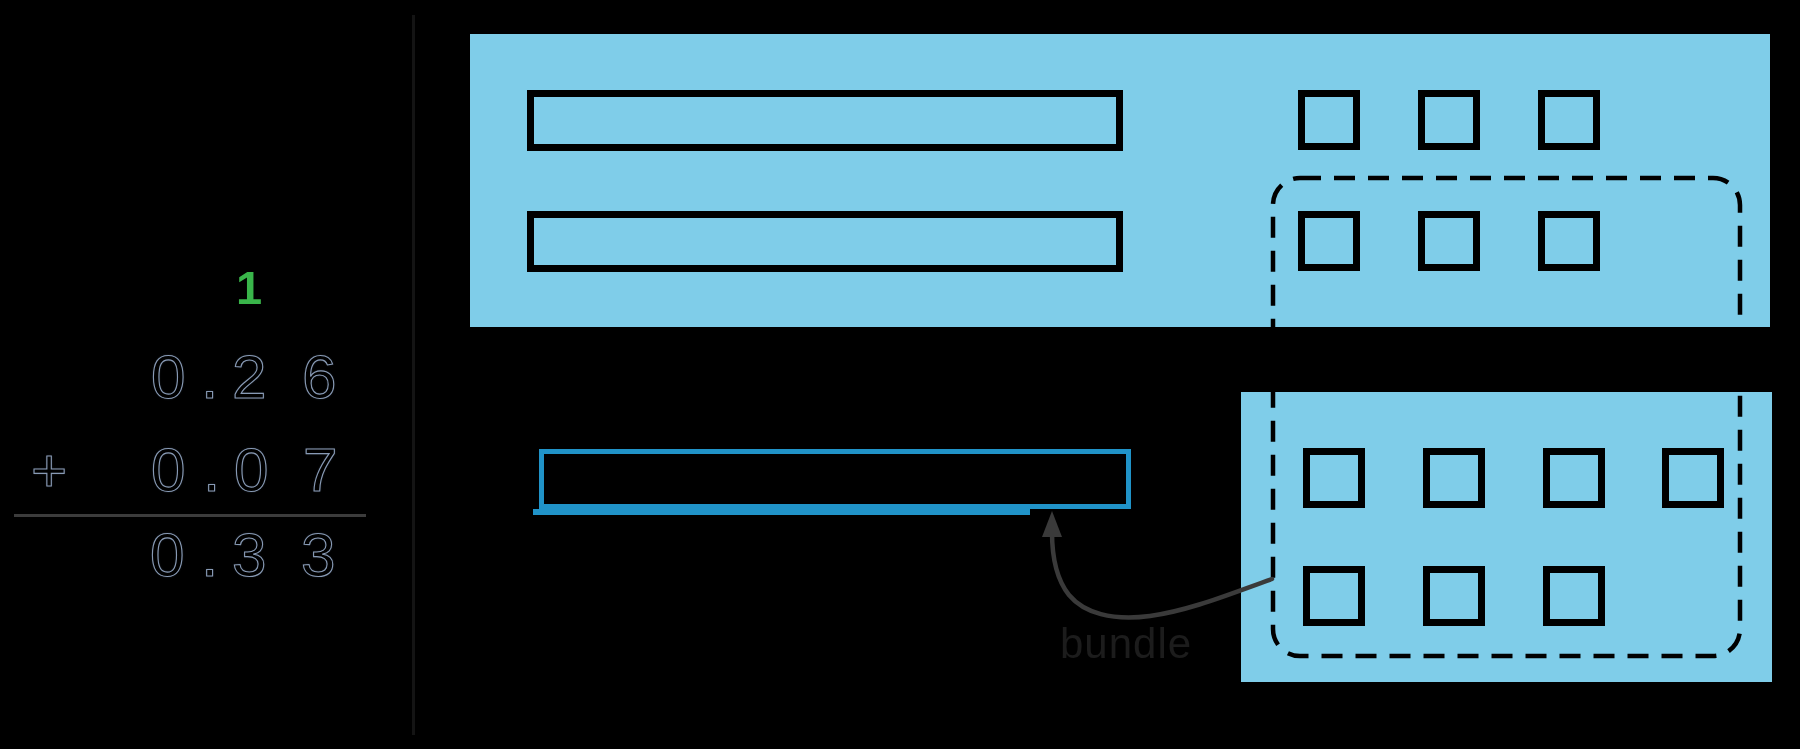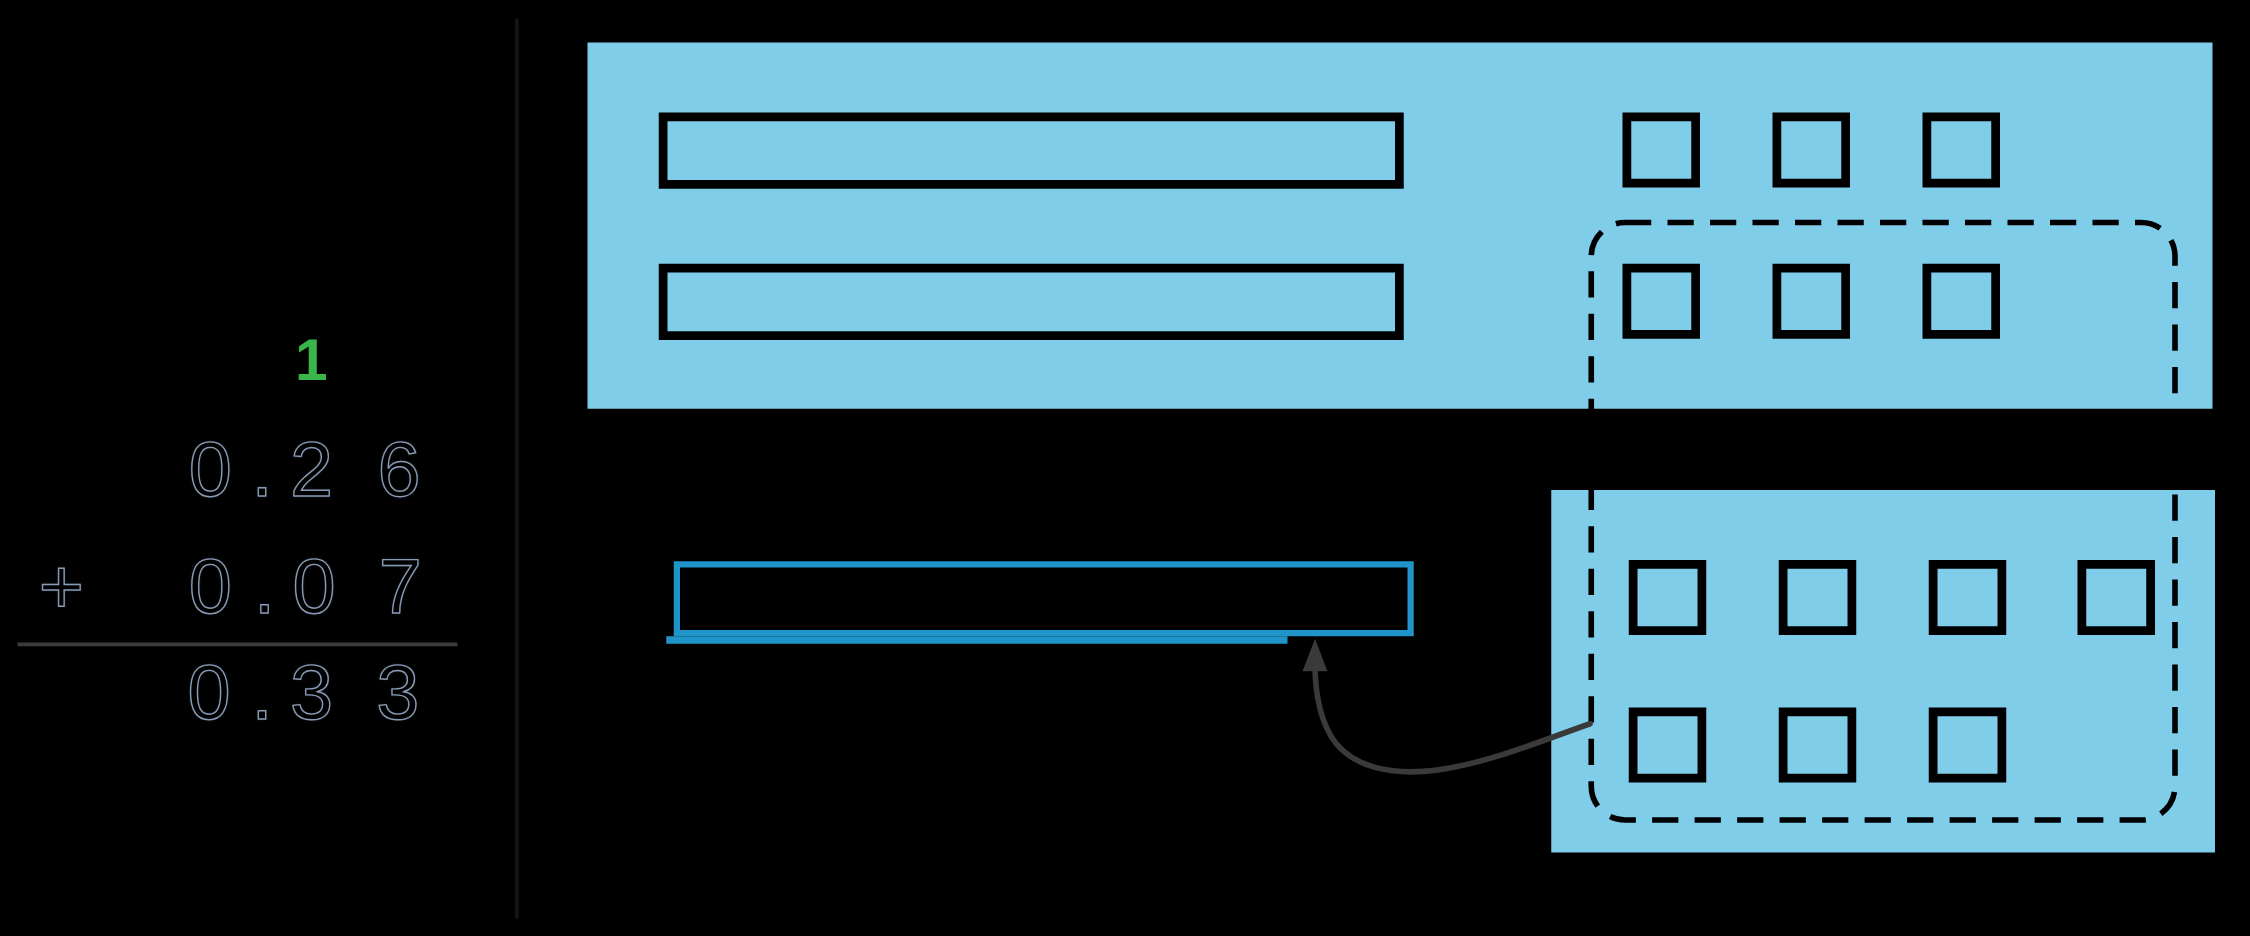--- a/index.html
+++ b/index.html
@@ -101,14 +101,15 @@
 
   <div class="new-rod"></div>
   <div class="new-rod-underline"></div>
 
   <svg class="overlay" width="1800" height="749" viewBox="0 0 1800 749">
     <rect x="1273" y="178" width="467" height="478" rx="27" ry="27" fill="none" stroke="#000000" stroke-width="4.5" stroke-dasharray="21 13"></rect>
     <path d="M 1272 579 C 1232 593, 1192 610, 1150 616 C 1112 621, 1084 613, 1069 595 C 1057 580, 1052 556, 1052 532" fill="none" stroke="#3A3A3A" stroke-width="4.5" stroke-linecap="round"></path>
     <polygon points="1052,511 1042,537 1062,537" fill="#3A3A3A"></polygon>
   </svg>
 
+  <div class="bundle-label">bundle</div>
 
 </div>
 
 </body></html>

